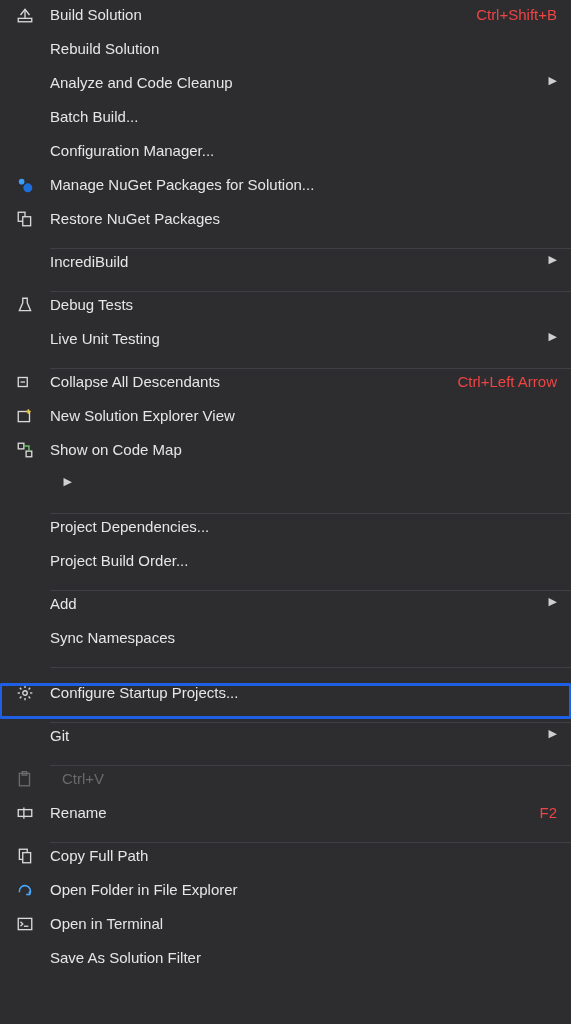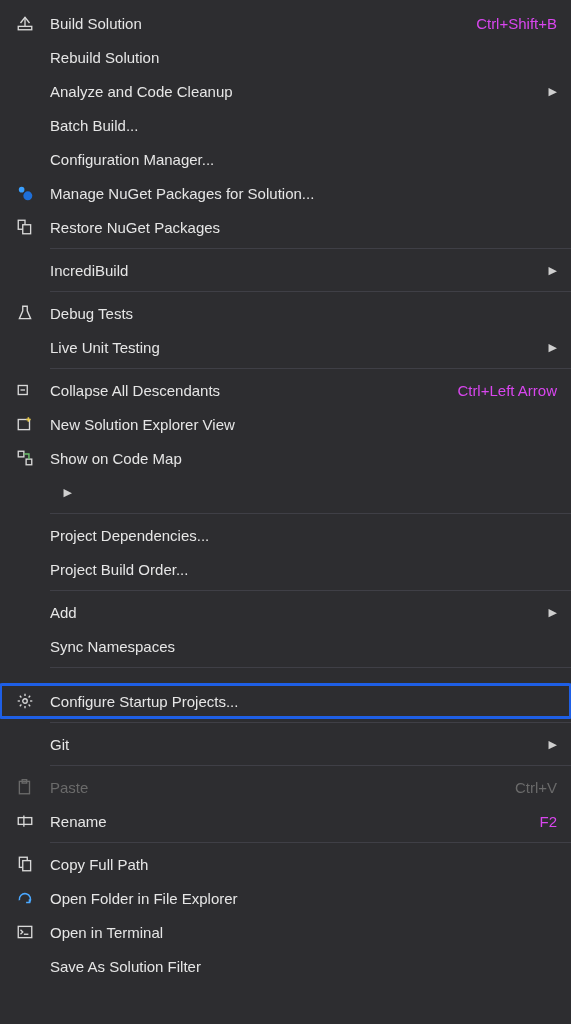--- a/index.html
+++ b/index.html
@@ -13,21 +13,21 @@
     color: #e6e6e6;
     overflow: hidden;
   }
   .menu {
     width: 571px;
     padding-top: 6px;
     box-sizing: border-box;
   }
   .menu-item {
     display: flex;
-    align-items: center;
+    align-items: flex-start;
     height: 34px;
     padding: 0 14px 0 0;
     box-sizing: border-box;
     position: relative;
     cursor: default;
   }
   .menu-item .icon-slot {
     width: 50px;
     min-width: 50px;
     display: flex;
@@ -41,21 +41,21 @@
     overflow: hidden;
     text-overflow: ellipsis;
     color: #e6e6e6;
   }
   .menu-item.disabled .label,
   .menu-item.disabled .shortcut,
   .menu-item.disabled .icon-slot {
     color: #6a6a6a;
   }
   .menu-item .shortcut {
-    color: #d946ef;
+    color: #ef4444;
     padding-left: 12px;
     white-space: nowrap;
   }
   .menu-item .submenu-arrow {
     width: 14px;
     min-width: 14px;
     text-align: right;
     color: #cfcfcf;
     font-size: 11px;
     padding-left: 8px;
@@ -223,21 +223,20 @@
       <span class="submenu-arrow">▶</span>
     </div>
     <div class="separator"></div>
     <div class="menu-item disabled">
       <span class="icon-slot">
         <svg width="18" height="18" viewBox="0 0 16 16">
           <rect x="3" y="3" width="9" height="11" fill="none" stroke="#6a6a6a" stroke-width="1.2"></rect>
           <rect x="5.5" y="1.5" width="4" height="3" fill="none" stroke="#6a6a6a" stroke-width="1.2"></rect>
         </svg>
       </span>
-      <span class="label">Paste</span>
       <span class="shortcut">Ctrl+V</span>
     </div>
     <div class="menu-item">
       <span class="icon-slot">
         <svg width="18" height="18" viewBox="0 0 16 16">
           <rect x="2" y="5" width="12" height="6" fill="none" stroke="#d8d8d8" stroke-width="1.2"></rect>
           <line x1="7" y1="3" x2="7" y2="13" stroke="#d8d8d8" stroke-width="1.2"></line>
         </svg>
       </span>
       <span class="label">Rename</span>

